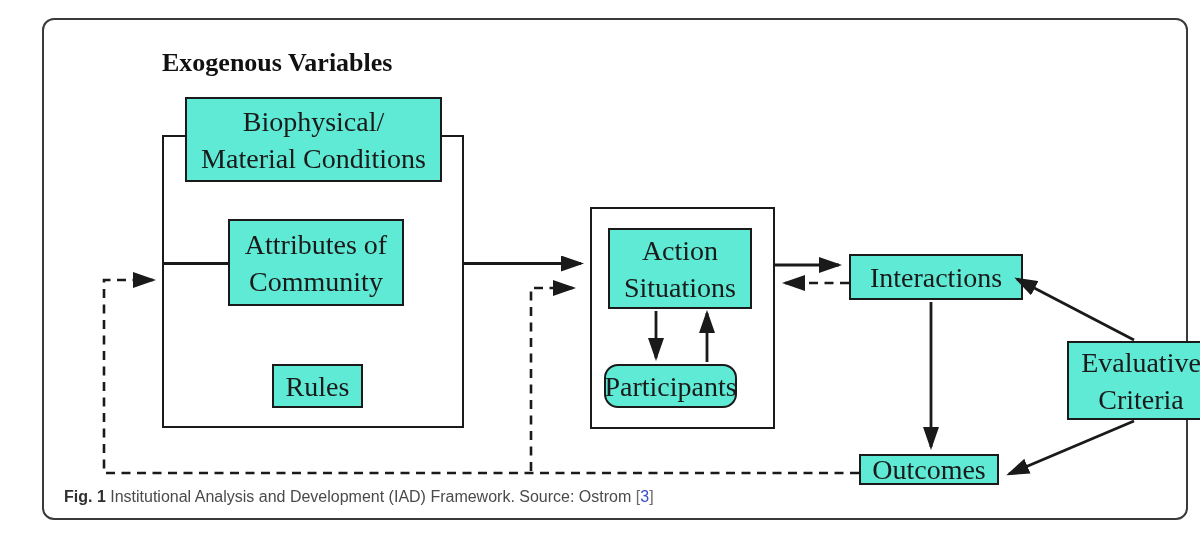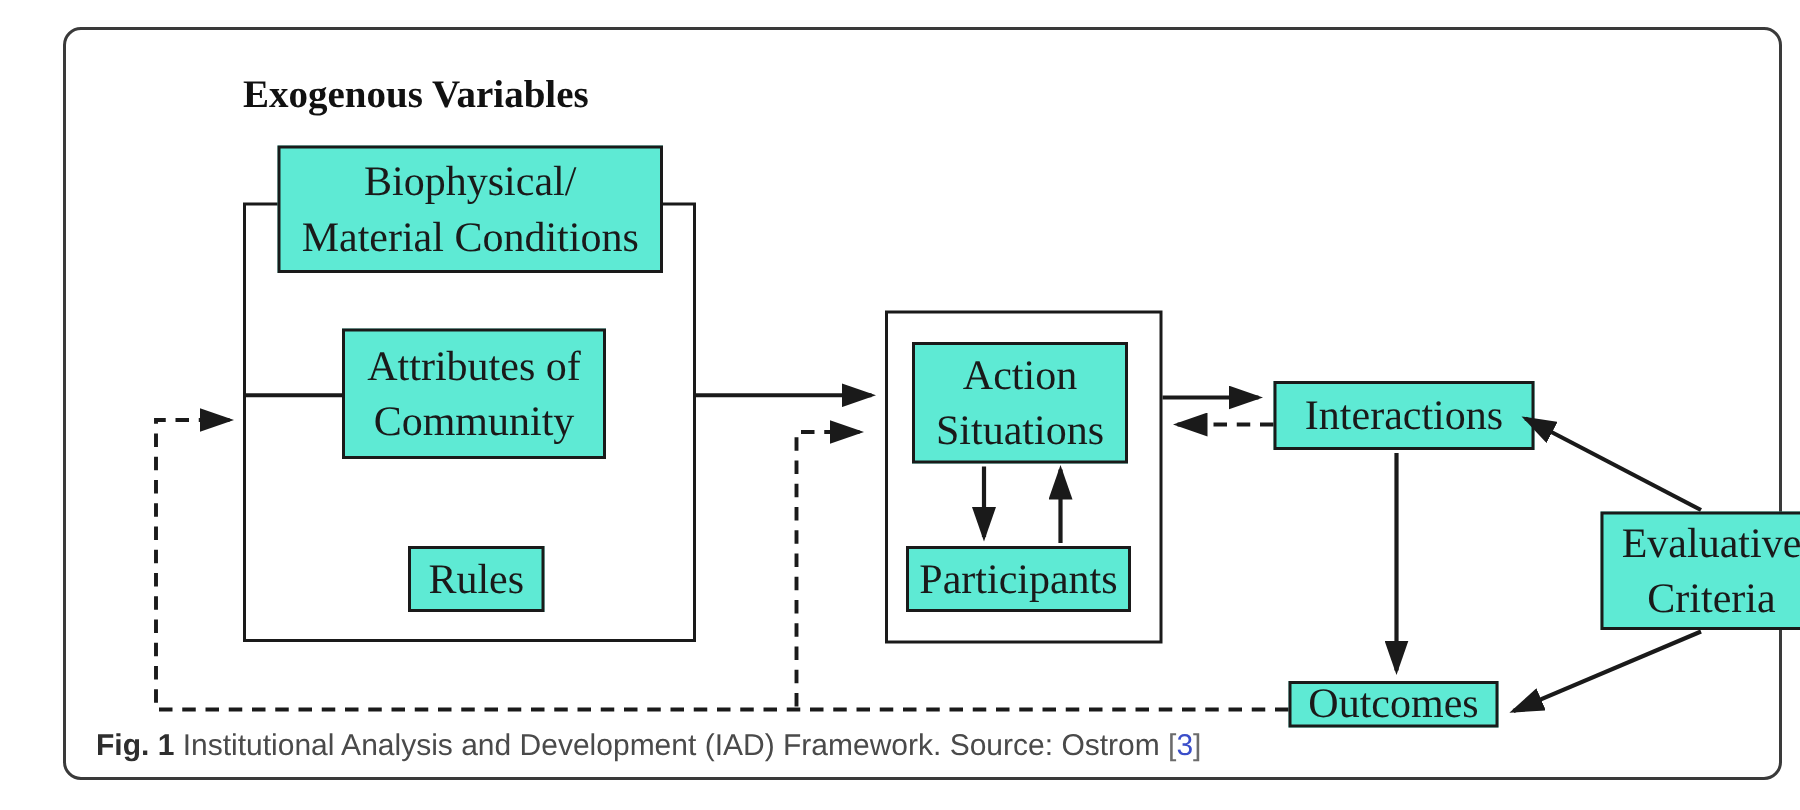--- a/index.html
+++ b/index.html
@@ -15,32 +15,32 @@
   .container-box { background:transparent; z-index:1; border-width:2.5px; }
   .diagram-title { position:absolute; font-family:"Liberation Serif", serif; font-weight:bold;
                    font-size:26px; color:#111111; text-align:left; z-index:2; }
   
   .outer-exo   { left:118px; top:115px; width:302px; height:293px; }
   .biophysical { left:141px; top:77px;  width:257px; height:85px; }
   .attributes  { left:184px; top:199px; width:176px; height:87px; }
   .rules       { left:228px; top:344px; width:91px;  height:44px; }
   .aa-box      { left:546px; top:187px; width:185px; height:222px; }
   .action-sit  { left:564px; top:208px; width:144px; height:81px; }
-  .participants{ left:560px; top:344px; width:150px; height:44px; }
+  .participants{ left:560px; top:344px; width:133px; height:44px;border-radius:14px; }
   .interactions{ left:805px; top:234px; width:174px; height:46px; }
   .evaluative  { left:1023px; top:321px; width:148px; height:79px; }
   .outcomes    { left:815px; top:434px; width:140px; height:31px; }
   .exo-title { left:118px; top:28px;  width:302px; }
   .aa-title  { left:546px; top:136px; width:185px; }
   svg.arrows { position:absolute; left:0; top:0; width:1200px; height:540px;
                z-index:3; pointer-events:none; }
   .solid  { fill:none; stroke:#1a1a1a; stroke-width:2.8; }
   .dashed { fill:none; stroke:#1a1a1a; stroke-width:2.6; stroke-dasharray:9 6.5; }
   .caption { position:absolute; left:20px; top:466px; width:1100px;
-             font-size:20px; line-height:22px; color:#4a4a4a; }
+             font-size:16px; line-height:22px; color:#4a4a4a; }
   .cap-label { font-weight:bold; color:#2e2e2e; }
   .cap-ref { color:#3b4ec9; text-decoration:none; cursor:pointer; }
   .cap-bracket { color:#6b6b6b; }
 </style>
 </head>
 <body>
 
 <div class="card">
 
   <div class="diagram">

